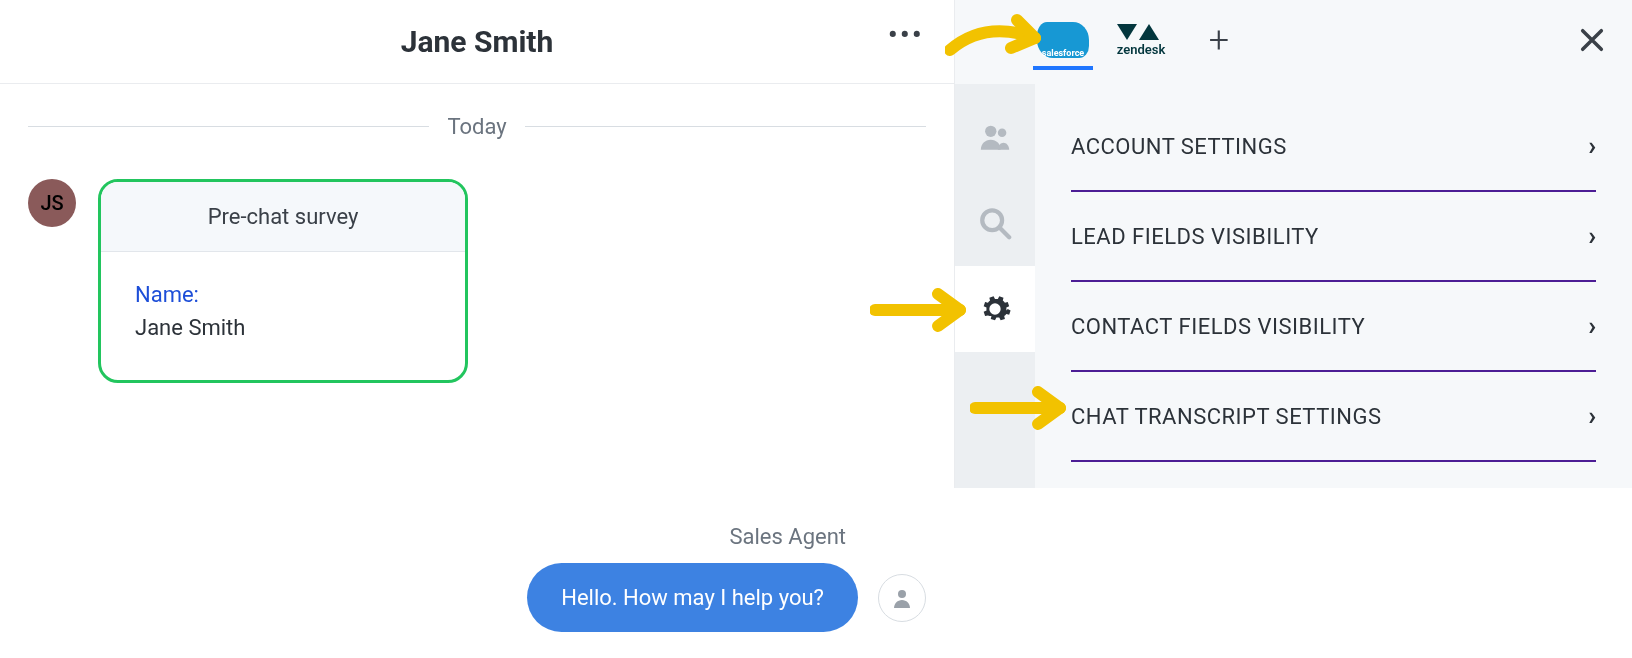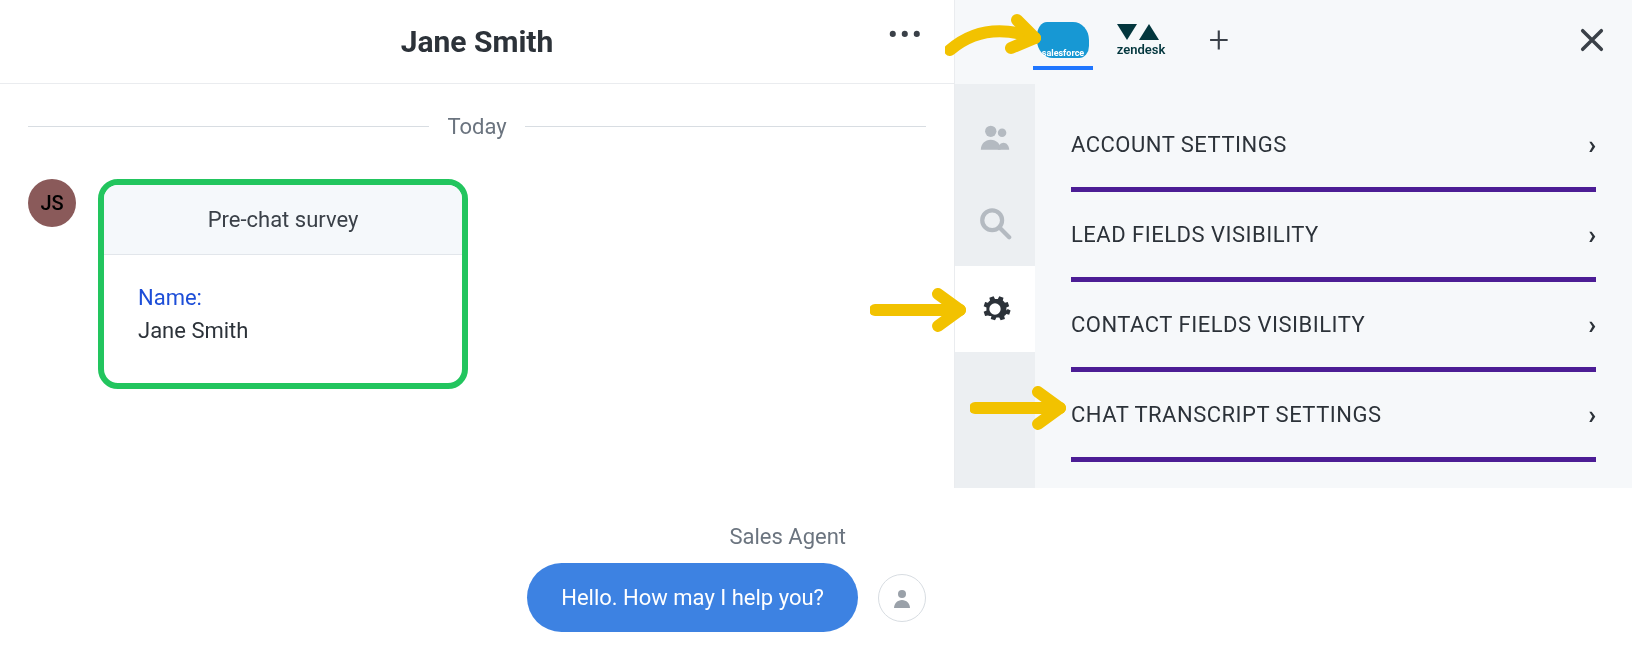--- a/index.html
+++ b/index.html
@@ -64,21 +64,21 @@
     gap:22px;
   }
   .avatar {
     width:48px; height:48px; border-radius:50%;
     background:#8a5a5a; color:#000000;
     display:flex; align-items:center; justify-content:center;
     font-size:20px; font-weight:500;
   }
   .survey-card {
     width: 370px;
-    border:6px solid #22c55e;
+    border:3px solid #22c55e;
     border-radius:20px;
     overflow:hidden;
   }
   .survey-head {
     background:#f5f8fb;
     text-align:center;
     padding:22px 10px;
     font-size:22px;
     color:#3a4048;
     border-bottom:1px solid #e2e6eb;
@@ -171,21 +171,21 @@
     cursor:pointer;
   }
   .rail-item.active { background:#fff; }
   .settings-list {
     flex:1;
     padding: 18px 36px 0 36px;
     background:#f6f8fa;
   }
   .settings-row {
     height:90px;
-    border-bottom:5px solid #4c1d95;
+    border-bottom:2px solid #4c1d95;
     display:flex; align-items:center; justify-content:space-between;
     cursor:pointer;
   }
   .settings-label {
     font-size:22px;
     letter-spacing:0.5px;
     color:#2c3239;
   }
   .chevron { font-size:26px; color:#2c3239; font-weight:700; }
 

